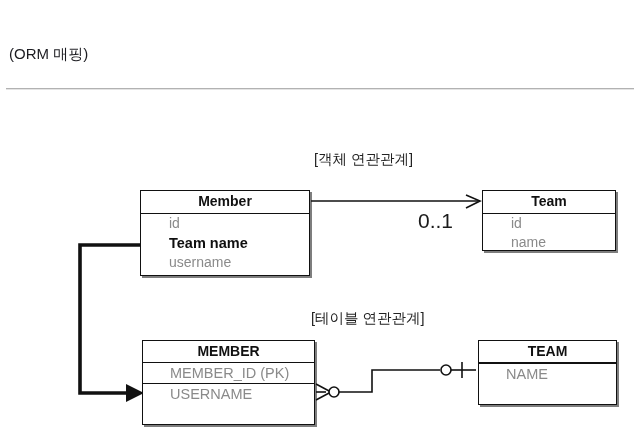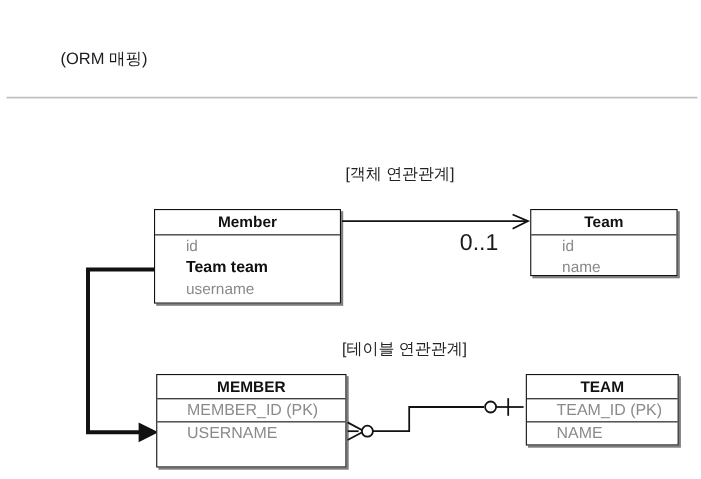--- a/index.html
+++ b/index.html
@@ -32,21 +32,20 @@
   }
   .subtitle {
     position: absolute;
     left: 9px;
     top: 44px;
     font-size: 15px;
     line-height: 20px;
     font-weight: 400;
     color: #1c1c21;
     white-space: nowrap;
-    margin-left: 46px;
   }
   .divider {
     position: absolute;
     left: 6px;
     top: 88px;
     width: 628px;
     height: 0;
     border-top: 1px solid #b2b2b2;
     border-bottom: 1px solid #e4e4e4;
   }
@@ -196,21 +195,21 @@
     </svg>
 
     <div class="caption" id="cap-table">[테이블 연관관계]</div>
     <div class="caption" id="cap-object">[객체 연관관계]</div>
     <div id="multiplicity">0..1</div>
 
     <div class="box uml" id="member-class">
       <div class="hdr">Member</div>
       <div class="sep"></div>
       <div class="row">id</div>
-      <div class="row key">Team team</div>
+      <div class="row key">Team name</div>
       <div class="row">username</div>
     </div>
 
     <div class="box uml" id="team-class">
       <div class="hdr">Team</div>
       <div class="sep"></div>
       <div class="row">id</div>
       <div class="row">name</div>
     </div>
 
@@ -218,19 +217,18 @@
       <div class="hdr">MEMBER</div>
       <div class="sep"></div>
       <div class="row">MEMBER_ID (PK)</div>
       <div class="sep"></div>
       <div class="row">USERNAME</div>
     </div>
 
     <div class="box erd" id="team-table">
       <div class="hdr">TEAM</div>
       <div class="sep"></div>
-      <div class="row">TEAM_ID (PK)</div>
       <div class="sep"></div>
       <div class="row">NAME</div>
     </div>
 
   </div>
 </div>
 
 </body></html>

